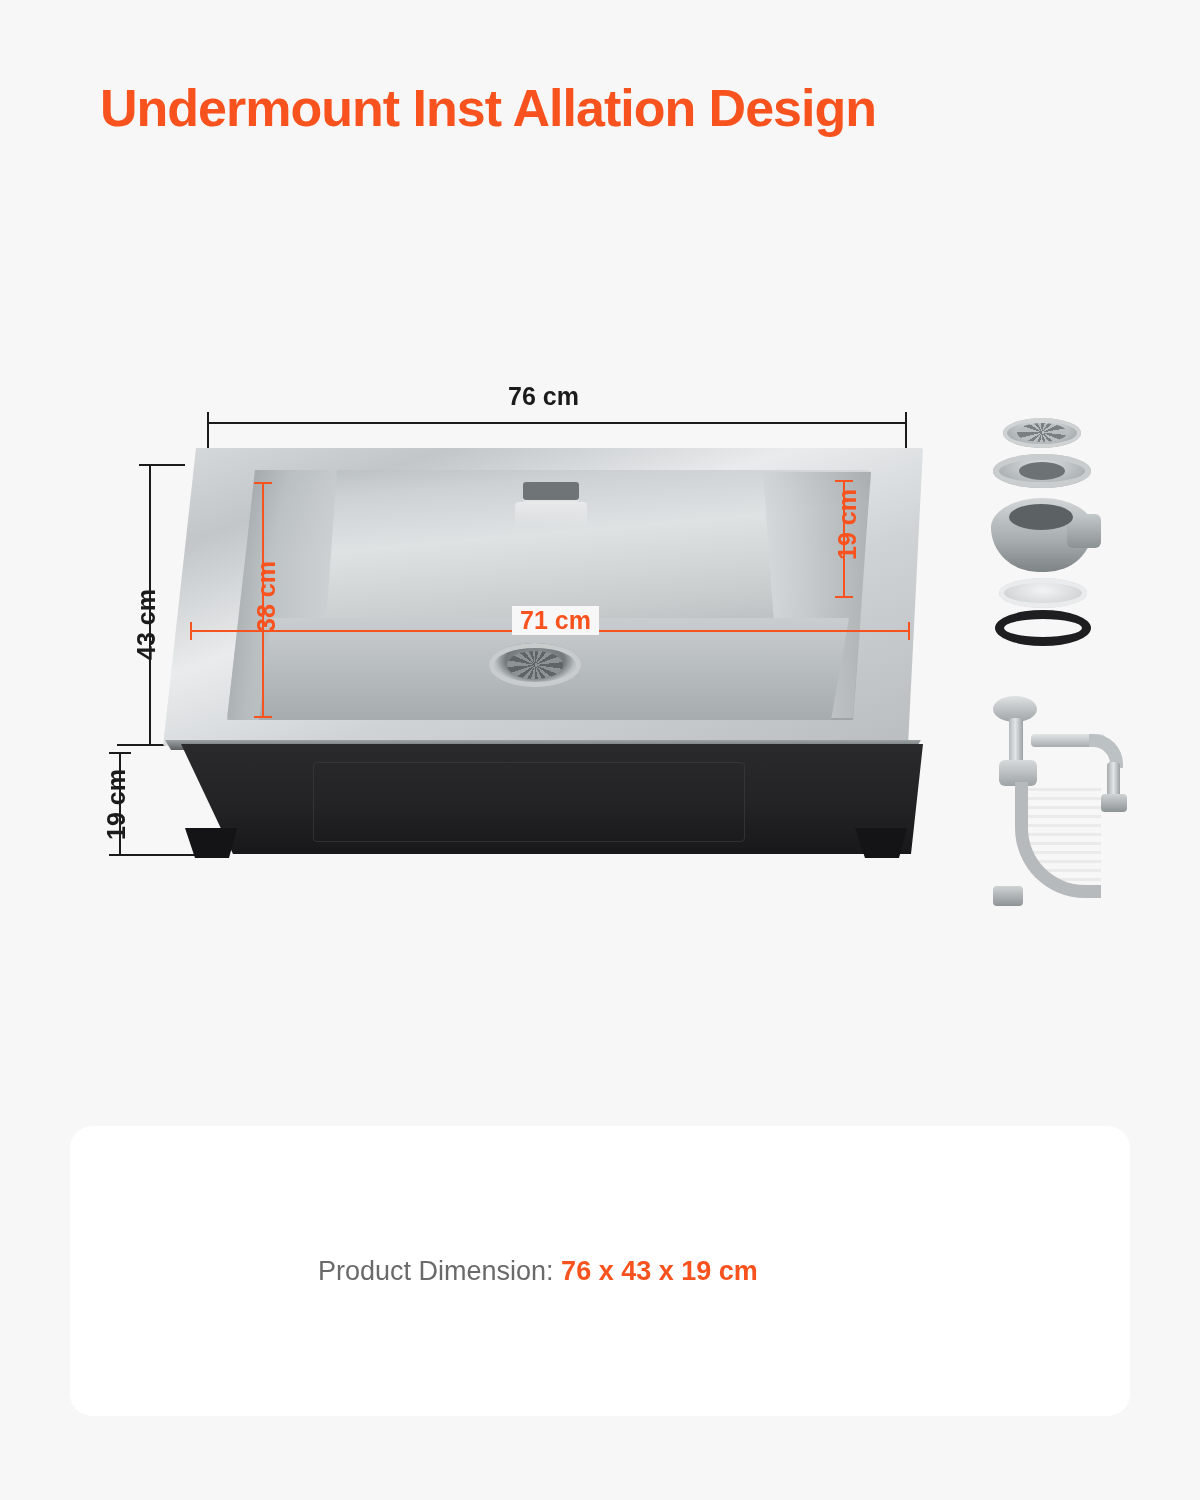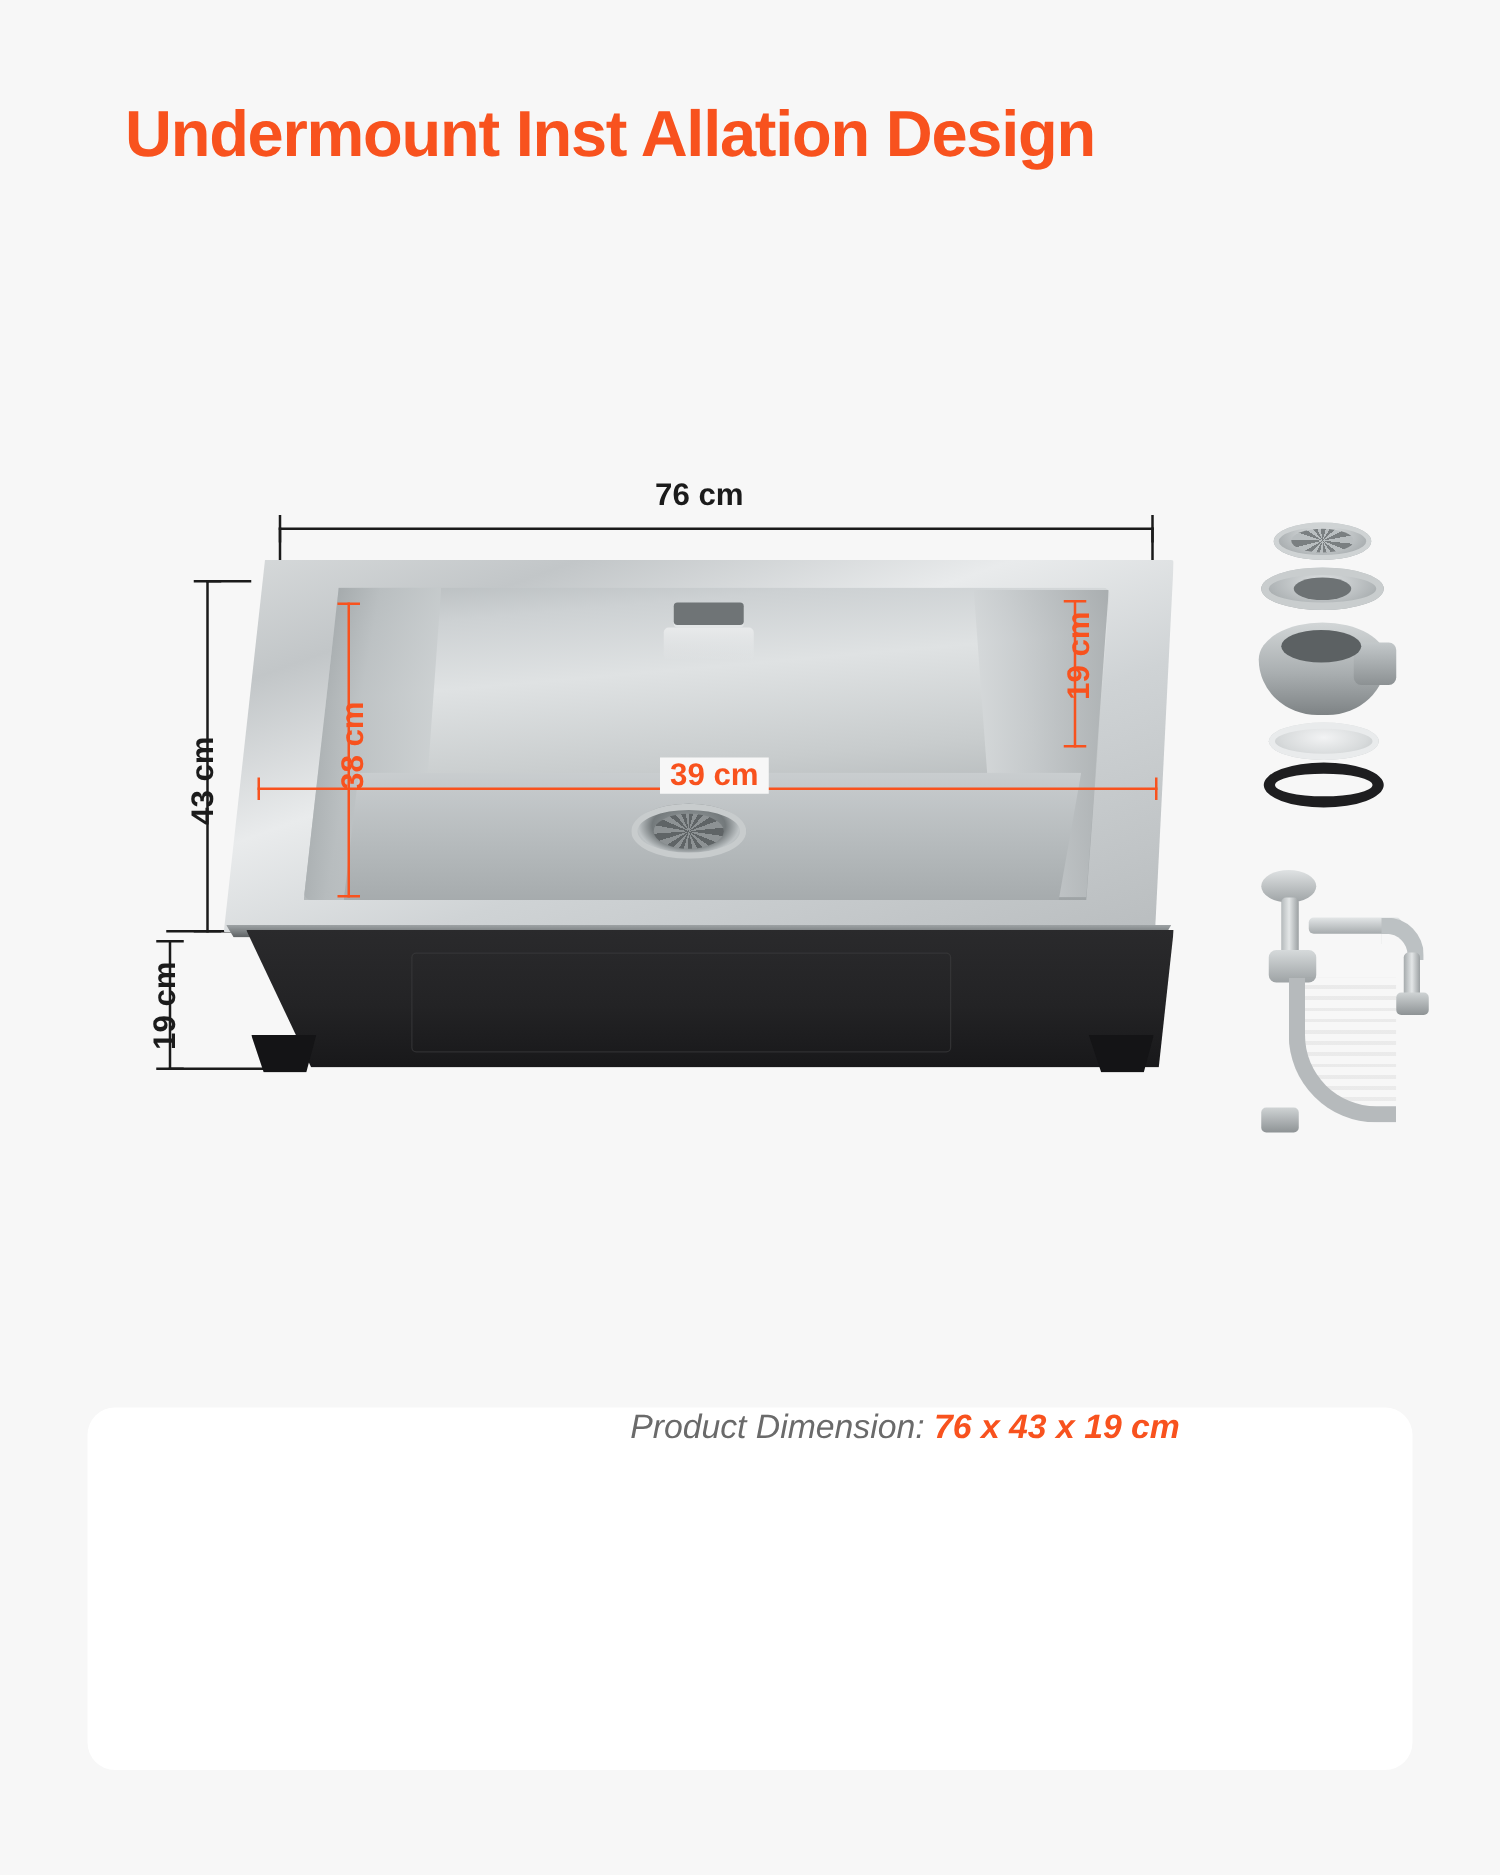--- a/index.html
+++ b/index.html
@@ -25,21 +25,21 @@
     font-size: 52px;
     font-weight: bold;
     letter-spacing: -1px;
     color: #f8521e;
     white-space: nowrap;
   }
 
   
   .stage {
     position: absolute;
-    left: 16px;
+    left: 0;
     top: 360px;
     width: 1148px;
     height: 620px;
   }
 
   
   .dim {
     position: absolute;
     color: #f8521e;
     font-weight: bold;
@@ -203,26 +203,25 @@
     width: 1060px;
     height: 290px;
     background: #ffffff;
     border-radius: 22px;
   }
   .card-inner {
     position: absolute;
     left: 0; top: 0;
     width: 1060px; height: 290px;
     display: flex;
-    flex-direction: row;
+    flex-direction: column;
     justify-content: center;
     padding-left: 248px;
     box-sizing: border-box;
     gap: 20px;
-    font-style: italic;
   }
   .spec-line {
     font-size: 27px;
     color: #6a6a6a;
     white-space: nowrap;
   }
   .spec-val {
     color: #f8521e;
     font-weight: bold;
   }
@@ -267,21 +266,21 @@
     <div class="body-edge"></div>
     <div class="body-dark"></div>
     <div class="body-panel"></div>
     <div class="foot foot-l"></div>
     <div class="foot foot-r"></div>
   </div>
 
   <div class="gline-red" style="left:190px; top:270px; width:720px; height:2px;"></div>
   <div class="gline-red" style="left:190px; top:262px; width:2px; height:18px;"></div>
   <div class="gline-red" style="left:908px; top:262px; width:2px; height:18px;"></div>
-  <div class="dim" style="left:512px; top:246px; background:#f7f7f7; padding:0 8px;">39 cm</div>
+  <div class="dim" style="left:512px; top:246px; background:#f7f7f7; padding:0 8px;">71 cm</div>
 
   <div class="gline-red" style="left:262px; top:122px; width:2px; height:236px;"></div>
   <div class="gline-red" style="left:254px; top:122px; width:18px; height:2px;"></div>
   <div class="gline-red" style="left:254px; top:356px; width:18px; height:2px;"></div>
   <div class="dim vert" style="left:252px; top:272px;">38 cm</div>
 
   <div class="gline-red" style="left:843px; top:120px; width:2px; height:118px;"></div>
   <div class="gline-red" style="left:835px; top:120px; width:18px; height:2px;"></div>
   <div class="gline-red" style="left:835px; top:236px; width:18px; height:2px;"></div>
   <div class="dim vert" style="left:833px; top:200px;">19 cm</div>

